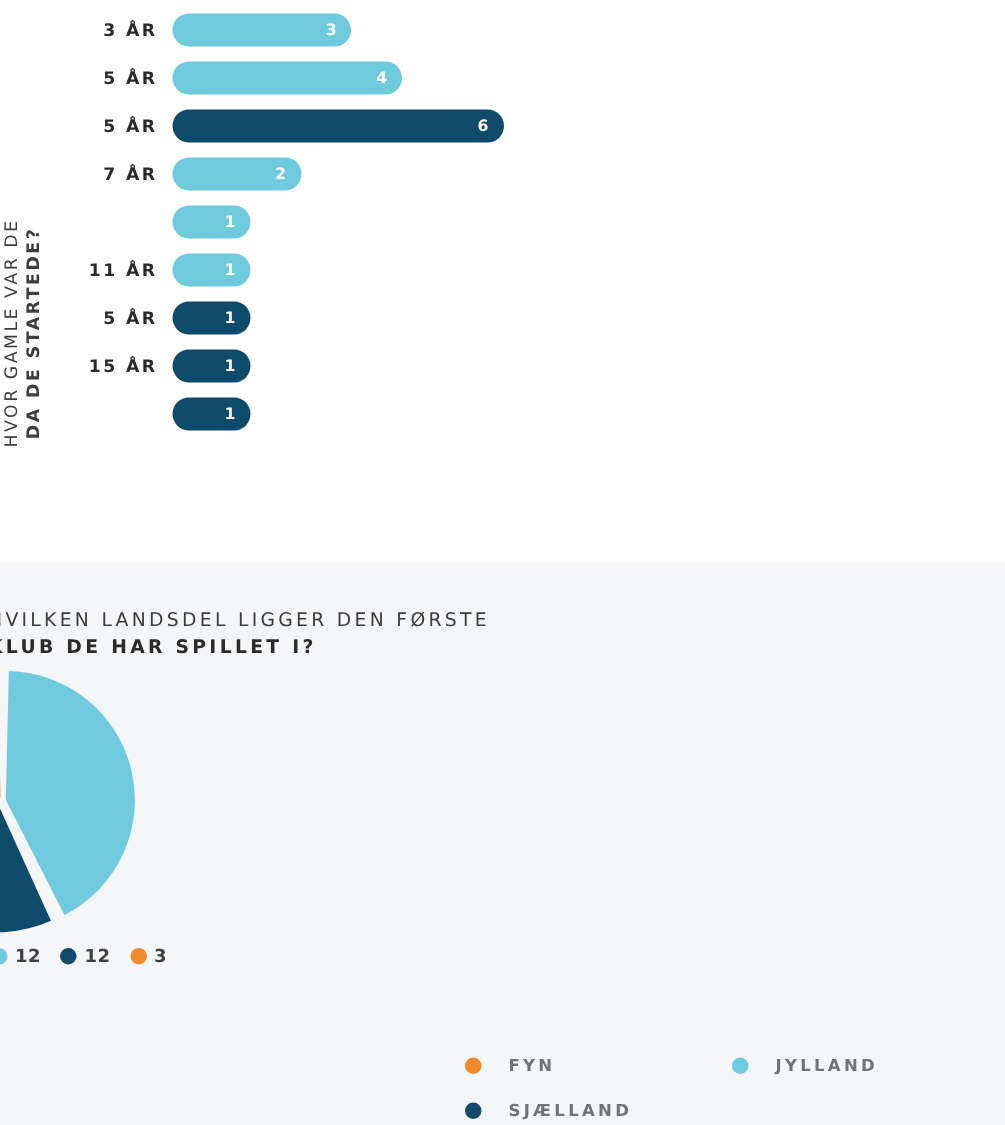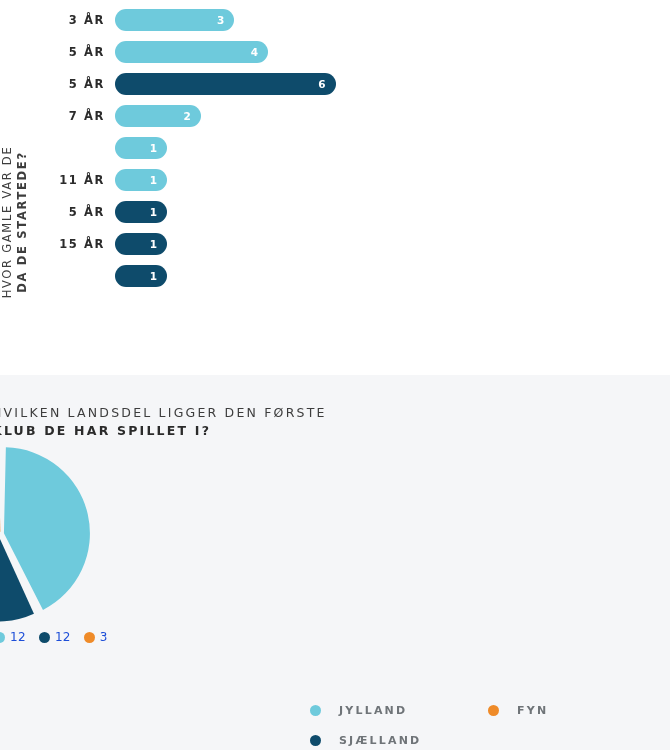--- a/index.html
+++ b/index.html
@@ -100,21 +100,21 @@
 
   .dl-legend {
     position:absolute;
     left:-6px; top:255px;
     display:flex;
     align-items:center;
     gap:13px;
   }
   .dl-item { display:flex; align-items:center; gap:5px; }
   .dl-dot { width:11px; height:11px; border-radius:50%; flex:0 0 auto; }
-  .dl-txt { font-size:12px; font-weight:400; color:#1d4ed8; letter-spacing:.3px; }
+  .dl-txt { font-size:12px; font-weight:700; color:#404040; letter-spacing:.3px; }
 
   .cat-legend {
     position:absolute;
     left:310px; top:320px;
     width:340px;
     display:grid;
     grid-template-columns:178px 162px;
     grid-auto-rows:30px;
     align-items:center;
   }
@@ -239,26 +239,26 @@
           <span class="dl-txt">12</span>
         </div>
         <div class="dl-item">
           <span class="dl-dot" style="background: rgb(239, 139, 41);"></span>
           <span class="dl-txt">3</span>
         </div>
       </div>
 
     <div class="cat-legend" id="cat-legend">
         <div class="cl-item">
+          <span class="cl-dot" style="background: rgb(239, 139, 41);"></span>
+          <span class="cl-txt">FYN</span>
+        </div>
+        <div class="cl-item">
           <span class="cl-dot" style="background: rgb(110, 202, 220);"></span>
           <span class="cl-txt">JYLLAND</span>
-        </div>
-        <div class="cl-item">
-          <span class="cl-dot" style="background: rgb(239, 139, 41);"></span>
-          <span class="cl-txt">FYN</span>
         </div>
         <div class="cl-item">
           <span class="cl-dot" style="background: rgb(14, 75, 107);"></span>
           <span class="cl-txt">SJÆLLAND</span>
         </div>
       </div>
 
   </section>
 
 </div>

